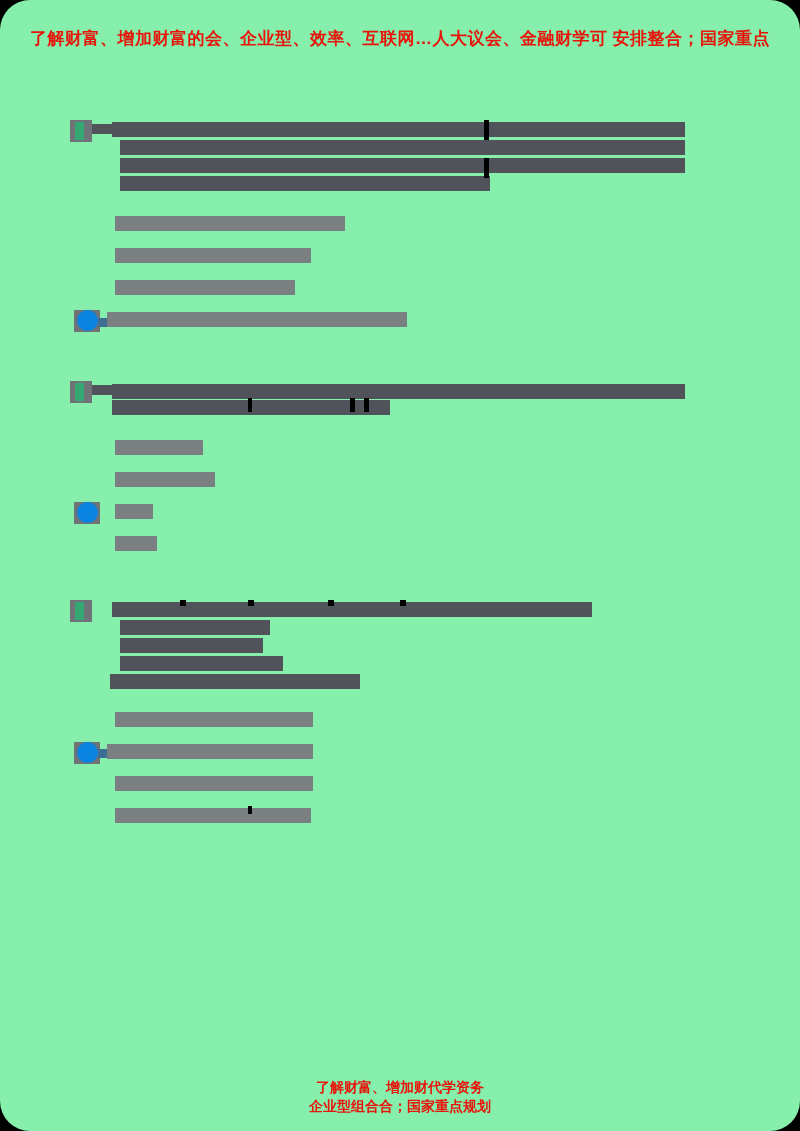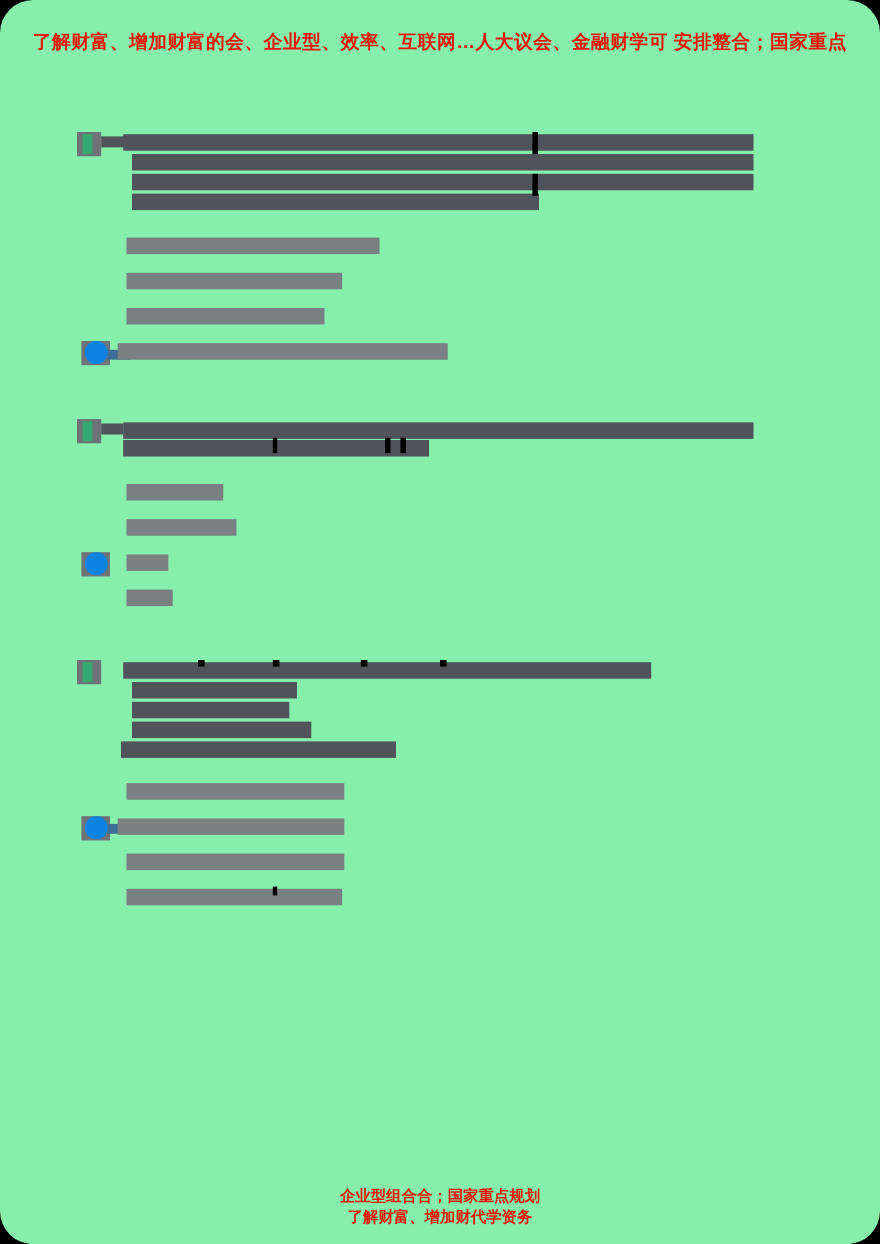--- a/index.html
+++ b/index.html
@@ -176,17 +176,17 @@
     </div>
     <div class="sel-tail" style="left:98px; top:749px; width:20px;"></div>
     <div class="optbar" style="left:107px; top:744px; width:206px;"></div>
 
     <div class="optbar" style="left:115px; top:776px; width:198px;"></div>
     <div class="optbar" style="left:115px; top:808px; width:196px;"></div>
     <div class="blk" style="left:248px; top:806px; width:4px; height:8px;"></div>
   </div>
 
   <div class="doc-footer">
+    <span>了解财富、增加财代学资务</span>
     <span>企业型组合合；国家重点规划</span>
-    <span>了解财富、增加财代学资务</span>
   </div>
 
 </div>
 
 </body></html>

